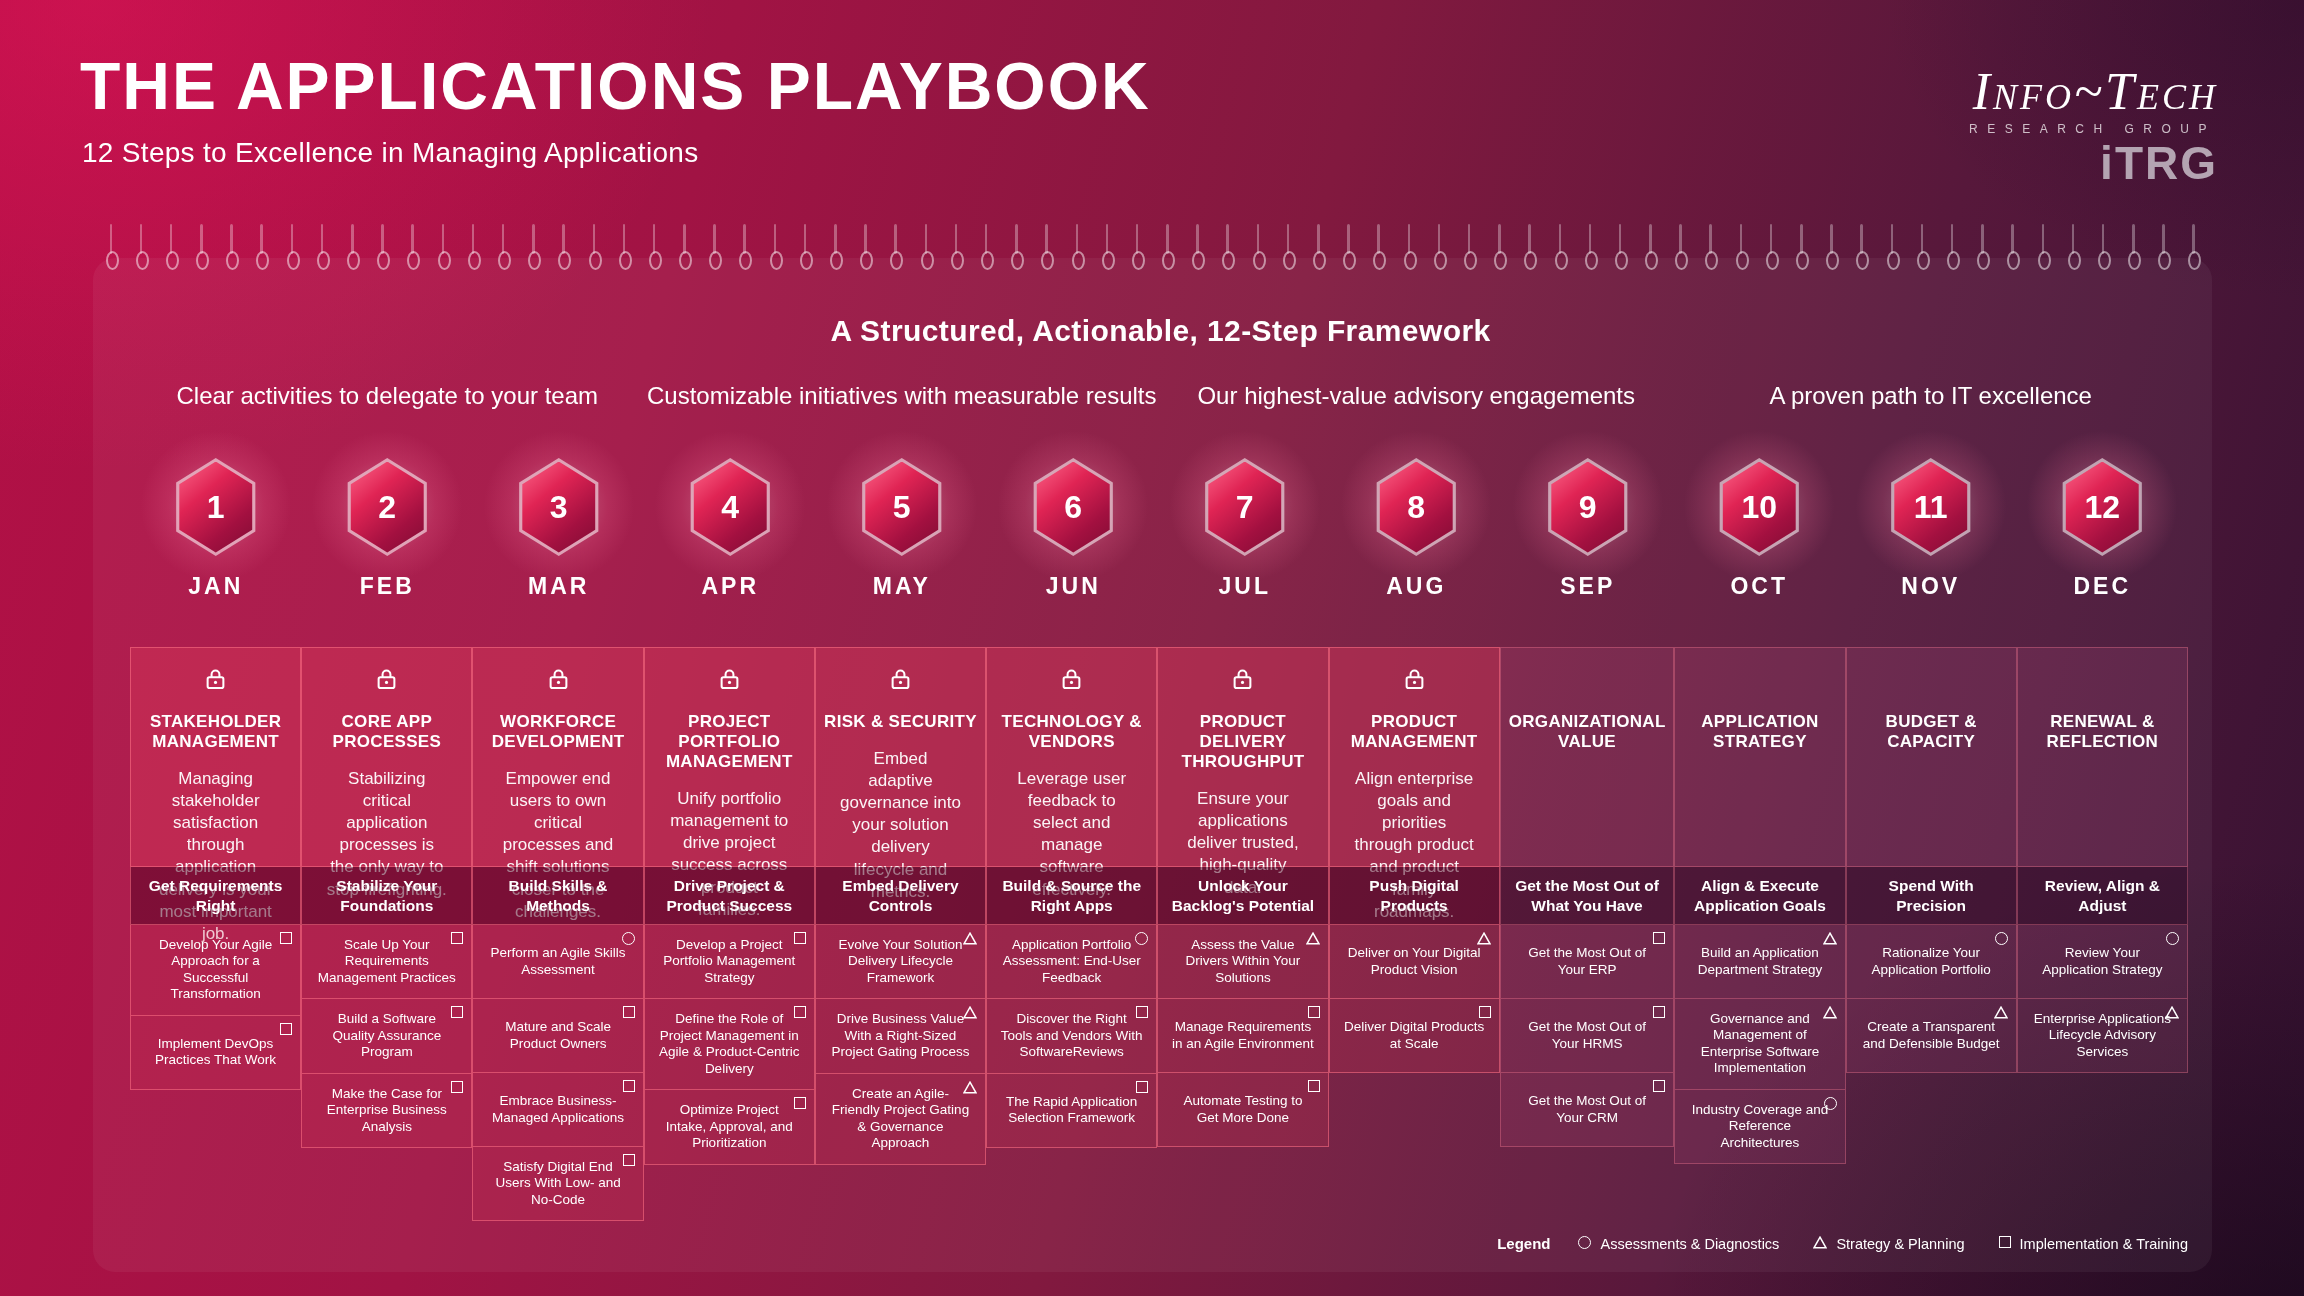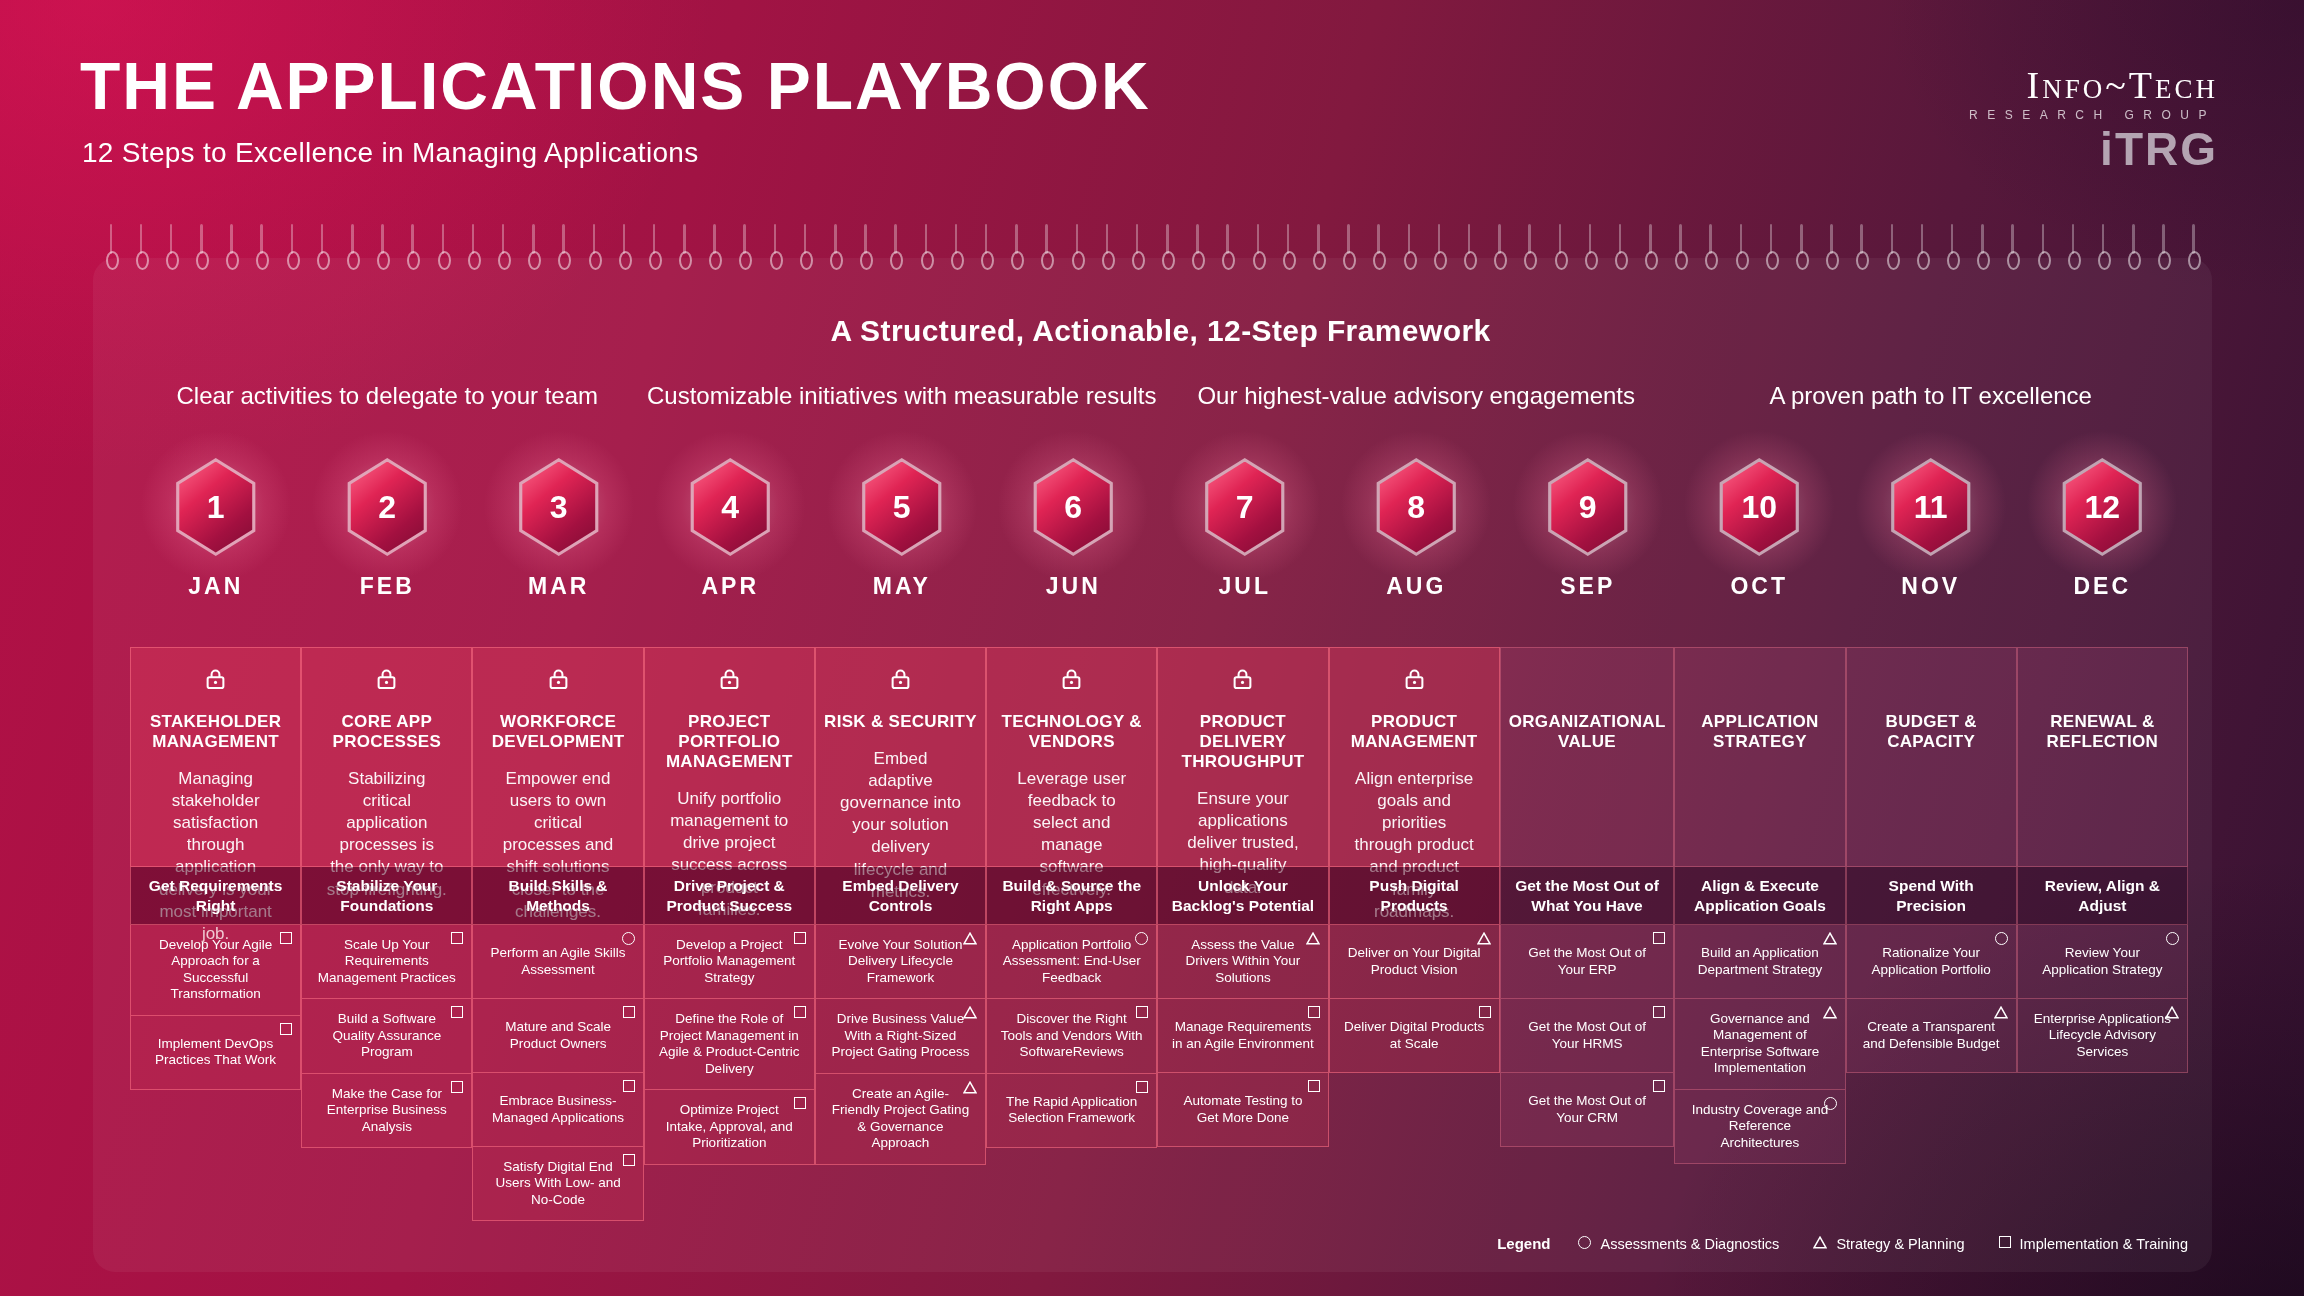--- a/index.html
+++ b/index.html
@@ -10,21 +10,21 @@
       radial-gradient(1000px 760px at 4% 0%, rgba(230,20,90,0.50), transparent 62%),
       radial-gradient(1100px 820px at 100% 104%, rgba(10,2,14,0.55), transparent 60%),
       radial-gradient(700px 500px at 100% 0%, rgba(40,10,40,0.45), transparent 60%),
       linear-gradient(105deg, #b31046 0%, #a11344 28%, #82193f 52%, #57183b 76%, #351232 100%);
   }
   
   .top{position:absolute;left:80px;top:52px;right:80px;}
   .top h1{margin:0;font-size:66px;font-weight:bold;letter-spacing:2px;line-height:1.05;}
   .top p{margin:16px 0 0 2px;font-size:28px;font-weight:400;letter-spacing:0.3px;}
   .logo{position:absolute;right:6px;top:14px;text-align:right;}
-  .logo-name{font-family:"Liberation Serif", serif;font-variant:small-caps;font-size:38px;letter-spacing:3px;line-height:1;}
+  .logo-name{font-family:"Liberation Serif", serif;font-variant:small-caps;font-size:52px;letter-spacing:3px;line-height:1;font-style:italic;}
   .logo-tag{font-size:12px;letter-spacing:9.5px;color:rgba(255,255,255,0.72);margin-top:4px;padding-right:2px;}
   .logo-abbr{font-size:46px;font-weight:bold;color:#b4a4b2;letter-spacing:2px;margin-top:4px;line-height:1;}
   
   .board{position:absolute;left:93px;top:258px;width:2119px;height:1014px;
          background:rgba(255,255,255,0.05);border-radius:22px;}
   .spiral{position:absolute;top:-34px;left:12px;right:12px;height:58px;display:flex;justify-content:space-between;}
   .pin{width:12px;height:56px;position:relative;}
   .pin::before{content:'';position:absolute;left:4.5px;top:0;width:2.5px;height:30px;background:rgba(255,255,255,0.32);border-radius:2px;}
   .pin::after{content:'';position:absolute;left:0.5px;top:27px;width:9px;height:15px;border:2px solid rgba(255,255,255,0.5);border-radius:50%;}
   .fw-heading{position:absolute;top:56px;left:8px;width:100%;text-align:center;margin:0;font-size:30px;font-weight:bold;letter-spacing:0.4px;}

